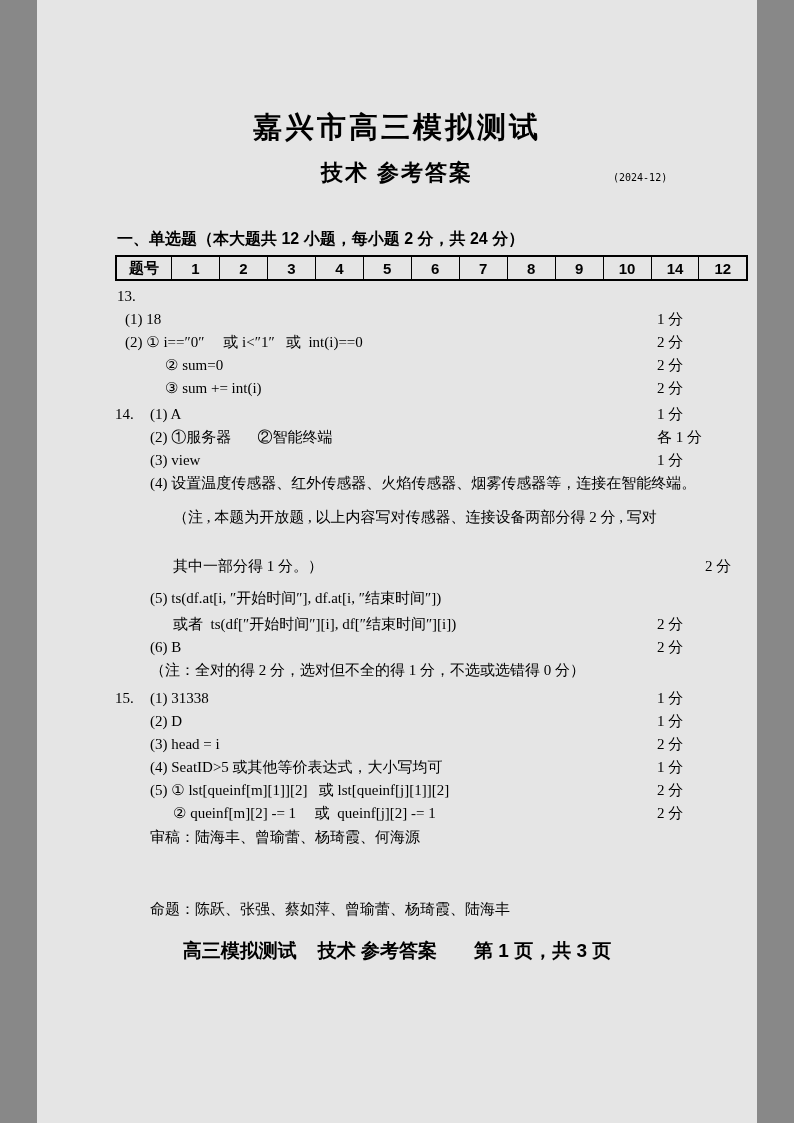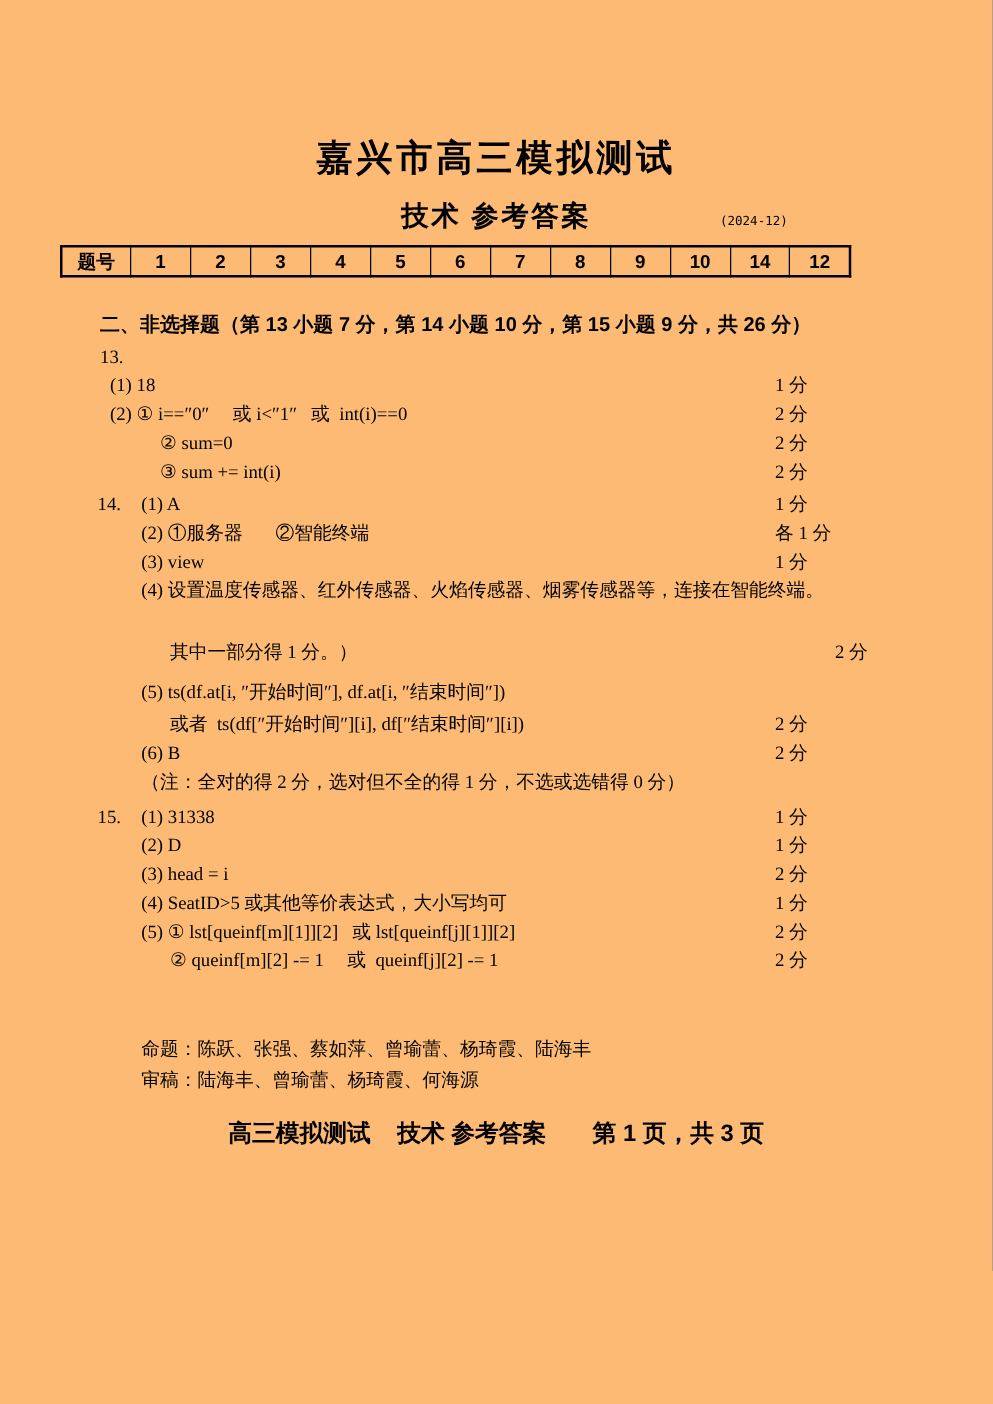--- a/index.html
+++ b/index.html
@@ -1,17 +1,17 @@
 <!DOCTYPE html>
 <html><head>
 <meta charset="utf-8">
 <style>
   html,body{margin:0;padding:0;background:#888;}
   .page{
-    width:794px;height:1123px;background:#fdba74;position:relative;
+    width:720px;height:1123px;background:#e5e5e5;position:relative;
     margin:0 auto;color:#000;overflow:hidden;
     font-family:"Liberation Serif",serif;
   }
   .title{
     margin:0;padding-top:108px;text-align:center;
     font-family:"Liberation Sans",sans-serif;font-weight:bold;
     font-size:29px;letter-spacing:3px;line-height:38px;
   }
   .subtitle-row{position:relative;margin-top:12px;height:32px;text-align:center;}
   .subtitle{
@@ -21,21 +21,21 @@
   .date{
     position:absolute;left:576px;top:14px;font-weight:normal;
     font-family:"DejaVu Sans Mono",monospace;font-size:10px;letter-spacing:0;
   }
   .sec-heading{
     margin:38px 0 0 80px;font-family:"Liberation Sans",sans-serif;
     font-weight:bold;font-size:16px;line-height:21px;white-space:pre;
   }
   .sec2{margin-top:28px;}
   .ans-table{
-    margin:6px 0 0 48px;border-collapse:collapse;table-layout:fixed;
+    margin:6px 0 0 78px;border-collapse:collapse;table-layout:fixed;
     width:633px;border:2px solid #000;
     font-family:"Liberation Sans",sans-serif;font-weight:bold;font-size:15px;
   }
   .ans-table td{
     border:1px solid #000;height:22px;padding:0;text-align:center;vertical-align:middle;
   }
   .ans-table td.lab{width:54px;}
   .content{margin-left:80px;position:relative;}
   .line{
     position:relative;height:23px;line-height:23px;font-size:15px;
@@ -68,20 +68,21 @@
 
 <div class="page">
 
   <h1 class="title">嘉兴市高三模拟测试</h1>
 
   <div class="subtitle-row">
     <span class="subtitle">技术 参考答案</span>
     <span class="date">(2024-12)</span>
   </div>
 
+  <div class="sec-heading">一、单选题（本大题共 12 小题，每小题 2 分，共 24 分）</div>
 
   <table class="ans-table">
     <tbody>
         <tr>
       <td class="lab">题号</td>
       <td>1</td>
       <td>2</td>
       <td>3</td>
       <td>4</td>
       <td>5</td>
@@ -89,47 +90,47 @@
       <td>7</td>
       <td>8</td>
       <td>9</td>
       <td>10</td>
       <td>14</td>
       <td>12</td>
     </tr>
   </tbody>
     </table>
 
-  <div class="sec-heading sec2">二、非选择题（第 13 小题 7 分，第 14 小题 10 分，第 15 小题 9 分，共 26 分）</div>
 
   <div class="content">
 
     <div class="line mt-13"><span>13.</span></div>
     <div class="line ind-a"><span>(1) 18</span><span class="score">1 分</span></div>
     <div class="line ind-a"><span>(2) ① i==″0″     或 i&lt;″1″   或  int(i)==0</span><span class="score">2 分</span></div>
     <div class="line ind-b"><span>② sum=0</span><span class="score">2 分</span></div>
     <div class="line ind-b"><span>③ sum += int(i)</span><span class="score">2 分</span></div>
 
     <div class="line ind-c mt-14"><span class="qnum">14.</span><span>(1) A</span><span class="score">1 分</span></div>
     <div class="line ind-c"><span>(2) ①服务器       ②智能终端</span><span class="score">各 1 分</span></div>
     <div class="line ind-c"><span>(3) view</span><span class="score">1 分</span></div>
     <div class="line ind-c"><span>(4) 设置温度传感器、红外传感器、火焰传感器、烟雾传感器等，连接在智能终端。</span></div>
+    <div class="line ind-d mt-note1"><span>（注 , 本题为开放题 , 以上内容写对传感器、连接设备两部分得 2 分 , 写对</span></div>
     <div class="line ind-d mt-note2 score-far"><span>其中一部分得 1 分。）</span><span class="score">2 分</span></div>
     <div class="line ind-c mt-ts"><span>(5) ts(df.at[i, ″开始时间″], df.at[i, ″结束时间″])</span></div>
     <div class="line ind-d mt-hz"><span>或者  ts(df[″开始时间″][i], df[″结束时间″][i])</span><span class="score">2 分</span></div>
     <div class="line ind-c"><span>(6) B</span><span class="score">2 分</span></div>
     <div class="line ind-c"><span>（注：全对的得 2 分，选对但不全的得 1 分，不选或选错得 0 分）</span></div>
 
     <div class="line ind-c mt-15"><span class="qnum">15.</span><span>(1) 31338</span><span class="score">1 分</span></div>
     <div class="line ind-c"><span>(2) D</span><span class="score">1 分</span></div>
     <div class="line ind-c"><span>(3) head = i</span><span class="score">2 分</span></div>
     <div class="line ind-c"><span>(4) SeatID&gt;5 或其他等价表达式，大小写均可</span><span class="score">1 分</span></div>
     <div class="line ind-c"><span>(5) ① lst[queinf[m][1]][2]   或 lst[queinf[j][1]][2]</span><span class="score">2 分</span></div>
     <div class="line ind-d"><span>② queinf[m][2] -= 1     或  queinf[j][2] -= 1</span><span class="score">2 分</span></div>
 
+    <div class="line ind-c credit-line">审稿：陆海丰、曾瑜蕾、杨琦霞、何海源</div>
     <div class="line ind-c credit-line credits">命题：陈跃、张强、蔡如萍、曾瑜蕾、杨琦霞、陆海丰</div>
-    <div class="line ind-c credit-line">审稿：陆海丰、曾瑜蕾、杨琦霞、何海源</div>
 
   </div>
 
   <div class="footer">高三模拟测试    技术 参考答案       第 1 页，共 3 页</div>
 
 </div>
 
 </body></html>

